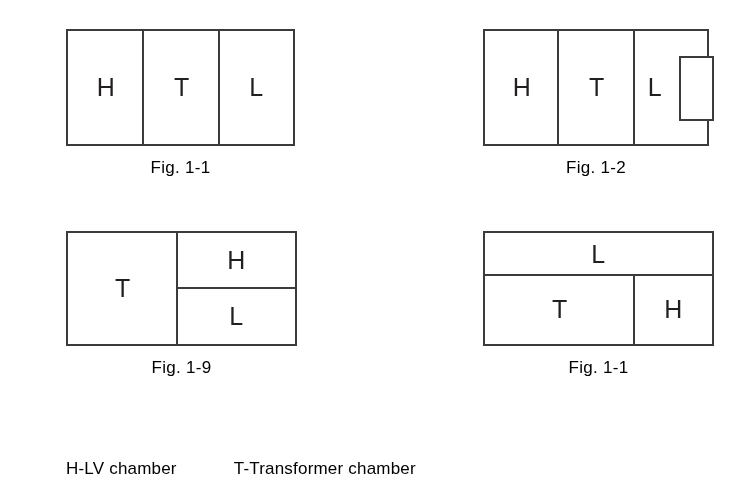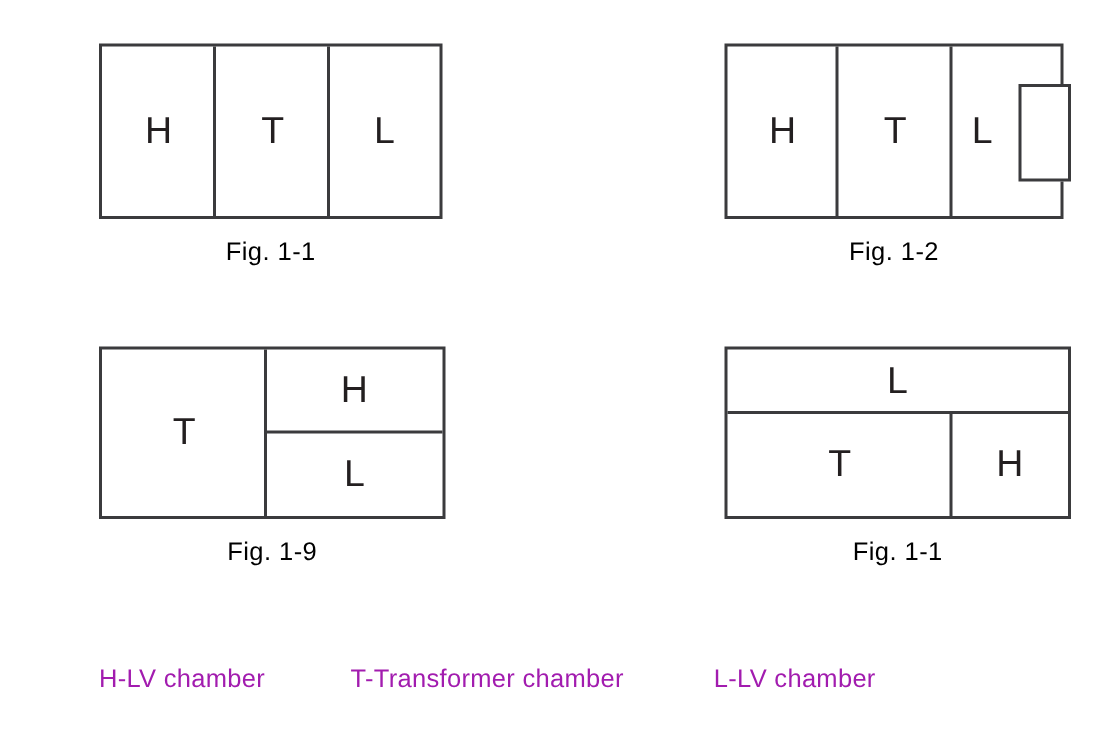--- a/index.html
+++ b/index.html
@@ -129,26 +129,26 @@
   .legend {
     position: absolute;
     left: 66px;
     top: 443px;
     width: 620px;
     display: flex;
     align-items: baseline;
   }
   .legend-item {
     font-size: 17px;
-    color: #a21caf;
+    color: #000000;
     white-space: nowrap;
     letter-spacing: 0.2px;
   }
   .legend-item.li-1 { margin-right: 57px; }
-  .legend-item.li-2 { margin-right: 60px; }
+  .legend-item.li-2 { margin-right: 60px; margin-top: 16px; }
 </style>
 </head>
 <body>
 
 <div class="diagram-canvas">
 
   <div class="figure fig-1">
     <div class="fig-box">
       <div class="cell f1-c1">
         <span class="cell-label">H</span>
@@ -213,16 +213,15 @@
       </div>
       <div class="divider-h f4-dh"></div>
       <div class="divider-v f4-dv"></div>
     </div>
     <div class="fig-caption">Fig. 1-1</div>
   </div>
 
   <div class="legend">
     <span class="legend-item li-1">H-LV chamber</span>
     <span class="legend-item li-2">T-Transformer chamber</span>
-    <span class="legend-item li-3">L-LV chamber</span>
   </div>
 
 </div>
 
 </body></html>

